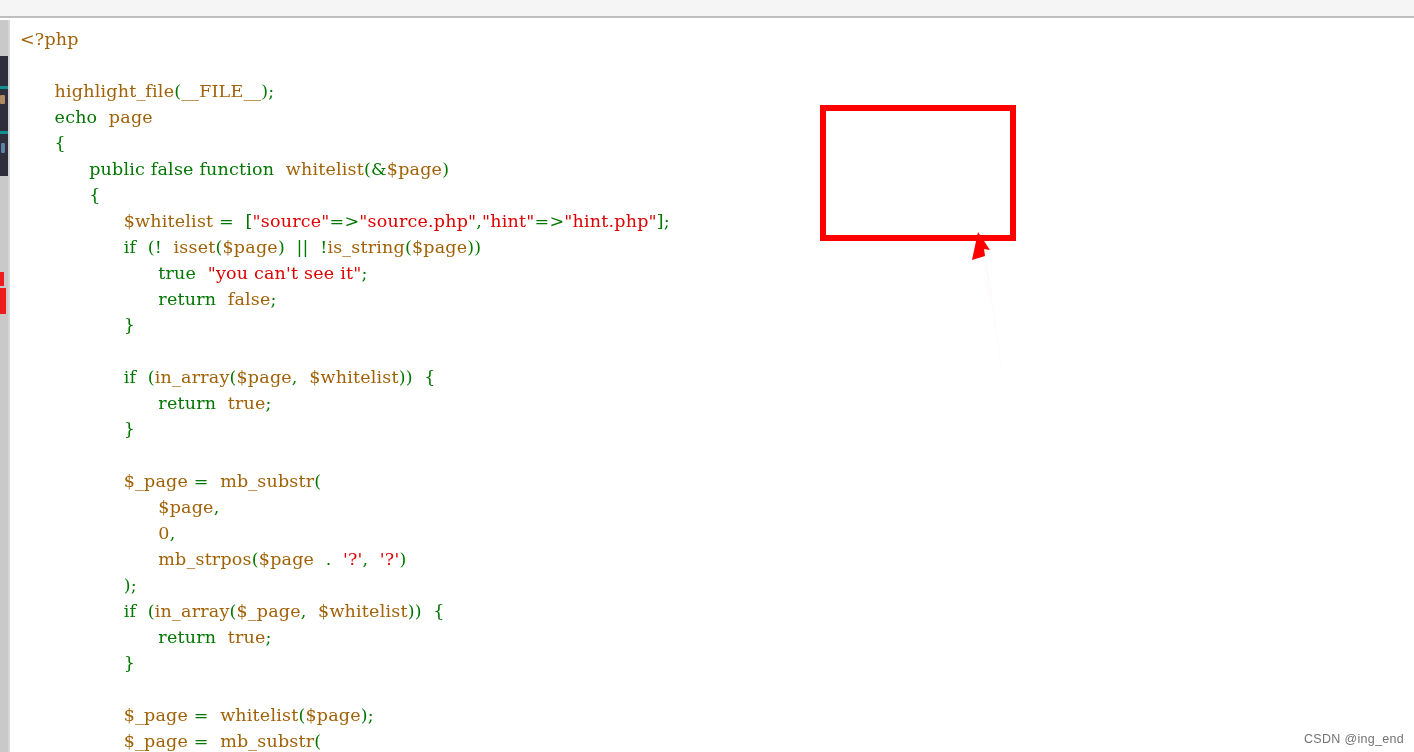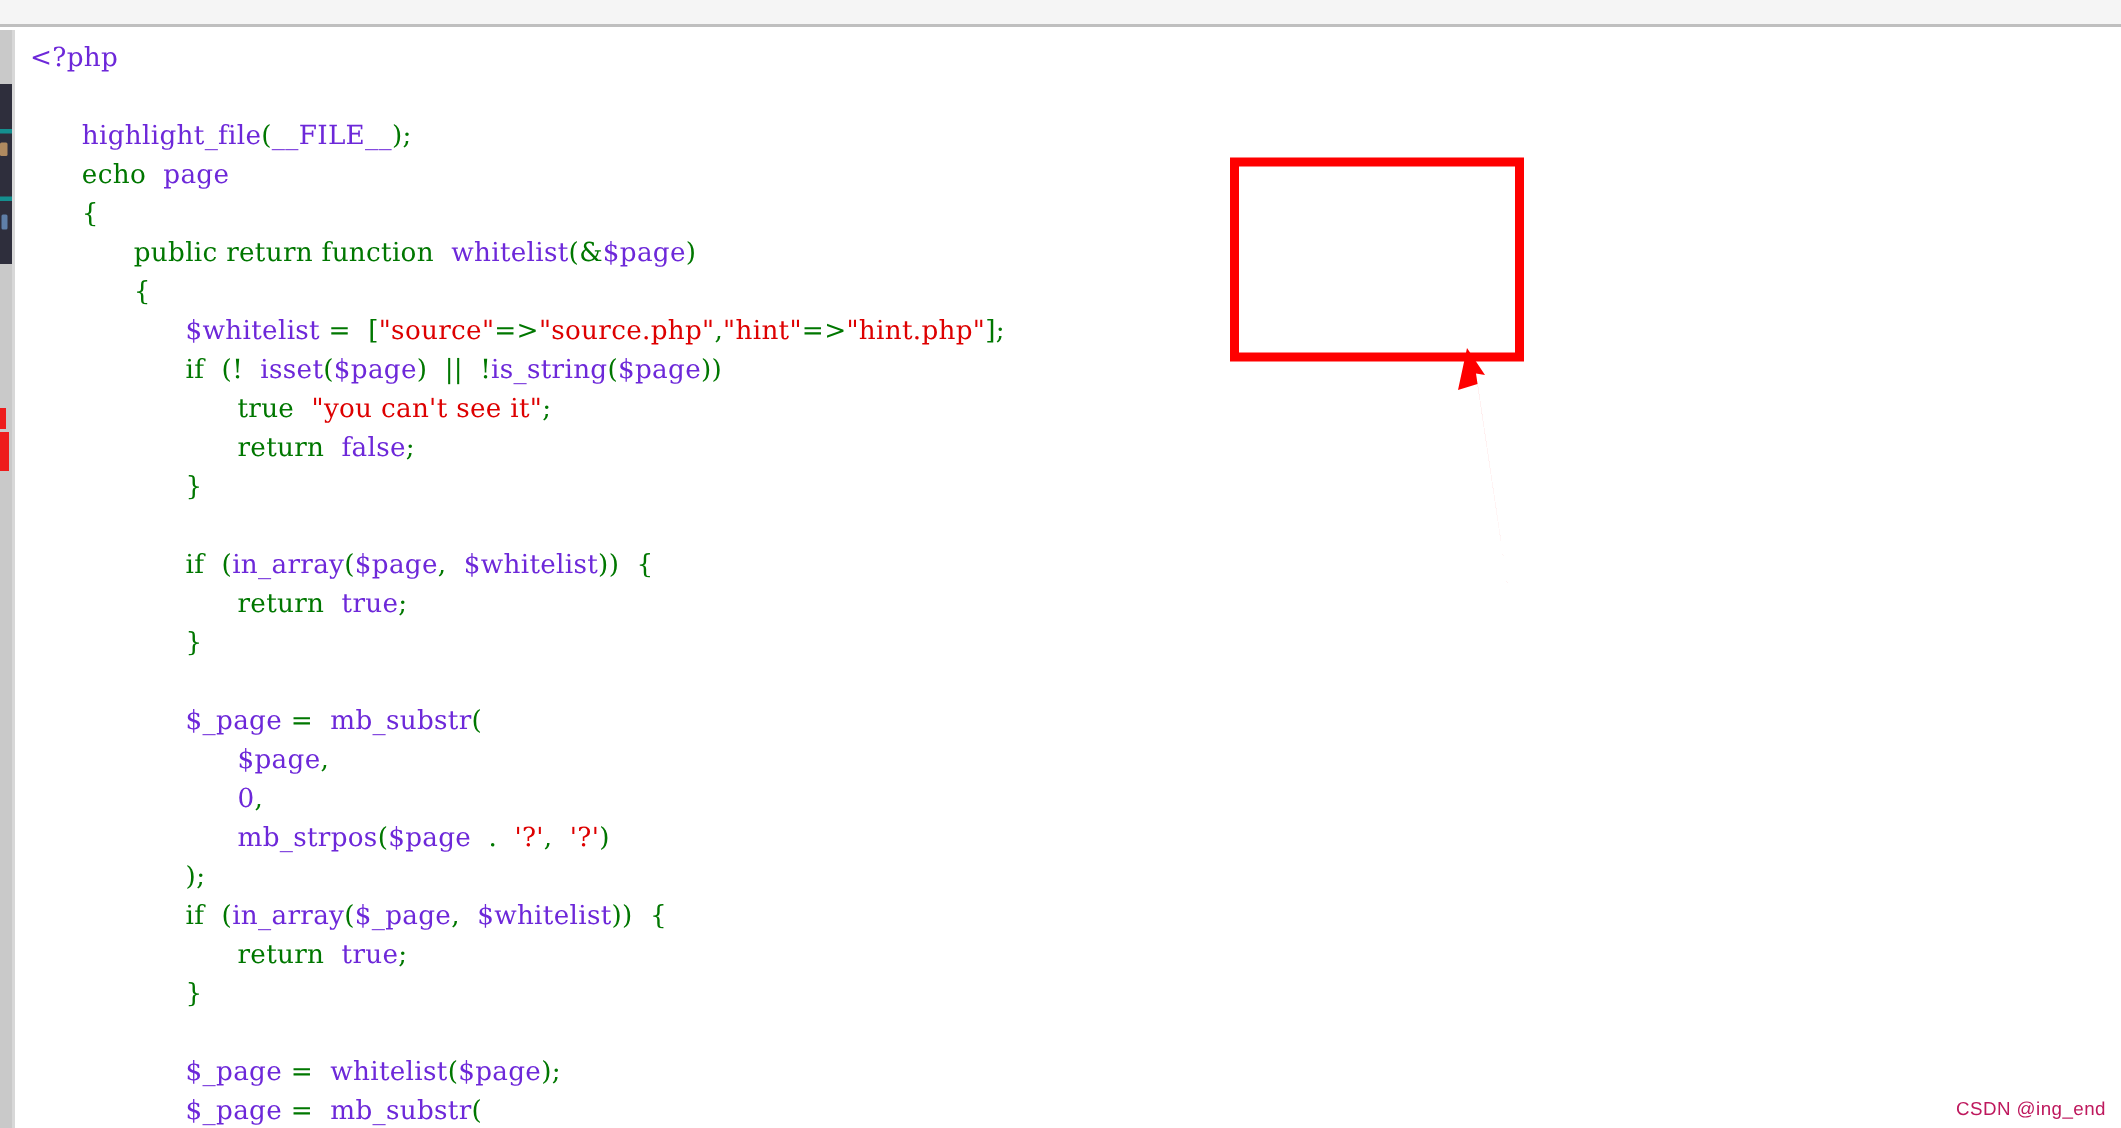--- a/index.html
+++ b/index.html
@@ -97,21 +97,21 @@
     margin: 0;
     padding: 6px 0 0 10px;
     font-family: "DejaVu Serif", "Liberation Serif", serif;
     font-size: 17.5px;
     line-height: 26px;
     color: #0000bb;
     white-space: pre;
     letter-spacing: 0.2px;
   }
   
-  .c-default  { color: #6d28d9; }  
+  .c-default  { color: #a16207; }  
   .c-keyword  { color: #007700; }  
   .c-string   { color: #dd0000; }  
 
   
   .annot-box {
     position: absolute;
     left: 820px; top: 105px;
     width: 196px; height: 136px;
     border: 6px solid #fe0000;
     box-sizing: border-box;
@@ -124,21 +124,21 @@
     width: 80px; height: 285px;
     pointer-events: none;
   }
 
   
   .watermark {
     position: absolute;
     right: 10px; bottom: 6px;
     font-family: "Liberation Sans", sans-serif;
     font-size: 12.5px;
-    color: #be185d;
+    color: #737373;
     letter-spacing: 0.3px;
     user-select: none;
   }
 </style>
 </head>
 <body>
 
 <div id="screen">
 
   <div class="chrome-topbar"></div>
@@ -151,21 +151,21 @@
   <div class="chrome-dark-glyph-b"></div>
   <div class="chrome-red-frag-a"></div>
   <div class="chrome-red-frag-b"></div>
 
   <div class="code-pane">
     <pre class="code" id="code-block"><span class="c-default">&lt;?php</span>
 
       <span class="c-default">highlight_file</span><span class="c-keyword">(</span><span class="c-default">__FILE__</span><span class="c-keyword">)</span><span class="c-keyword">;</span>
       <span class="c-keyword">echo </span><span class="c-default"> page</span>
       <span class="c-keyword">{</span>
-            <span class="c-keyword">public return function </span><span class="c-default"> whitelist</span><span class="c-keyword">(&amp;</span><span class="c-default">$page</span><span class="c-keyword">)</span>
+            <span class="c-keyword">public false function </span><span class="c-default"> whitelist</span><span class="c-keyword">(&amp;</span><span class="c-default">$page</span><span class="c-keyword">)</span>
             <span class="c-keyword">{</span>
                   <span class="c-default">$whitelist</span><span class="c-keyword"> = </span><span class="c-keyword"> [</span><span class="c-string">"source"</span><span class="c-keyword">=&gt;</span><span class="c-string">"source.php"</span><span class="c-keyword">,</span><span class="c-string">"hint"</span><span class="c-keyword">=&gt;</span><span class="c-string">"hint.php"</span><span class="c-keyword">];</span>
                   <span class="c-keyword">if </span><span class="c-keyword"> (! </span><span class="c-default"> isset</span><span class="c-keyword">(</span><span class="c-default">$page</span><span class="c-keyword">) </span><span class="c-keyword"> || </span><span class="c-keyword"> !</span><span class="c-default">is_string</span><span class="c-keyword">(</span><span class="c-default">$page</span><span class="c-keyword">))</span>
                         <span class="c-keyword">true </span><span class="c-string"> "you can't see it"</span><span class="c-keyword">;</span>
                         <span class="c-keyword">return </span><span class="c-default"> false</span><span class="c-keyword">;</span>
                   <span class="c-keyword">}</span>
 
                   <span class="c-keyword">if </span><span class="c-keyword"> (</span><span class="c-default">in_array</span><span class="c-keyword">(</span><span class="c-default">$page</span><span class="c-keyword">, </span><span class="c-default"> $whitelist</span><span class="c-keyword">)) </span><span class="c-keyword"> {</span>
                         <span class="c-keyword">return </span><span class="c-default"> true</span><span class="c-keyword">;</span>
                   <span class="c-keyword">}</span>

